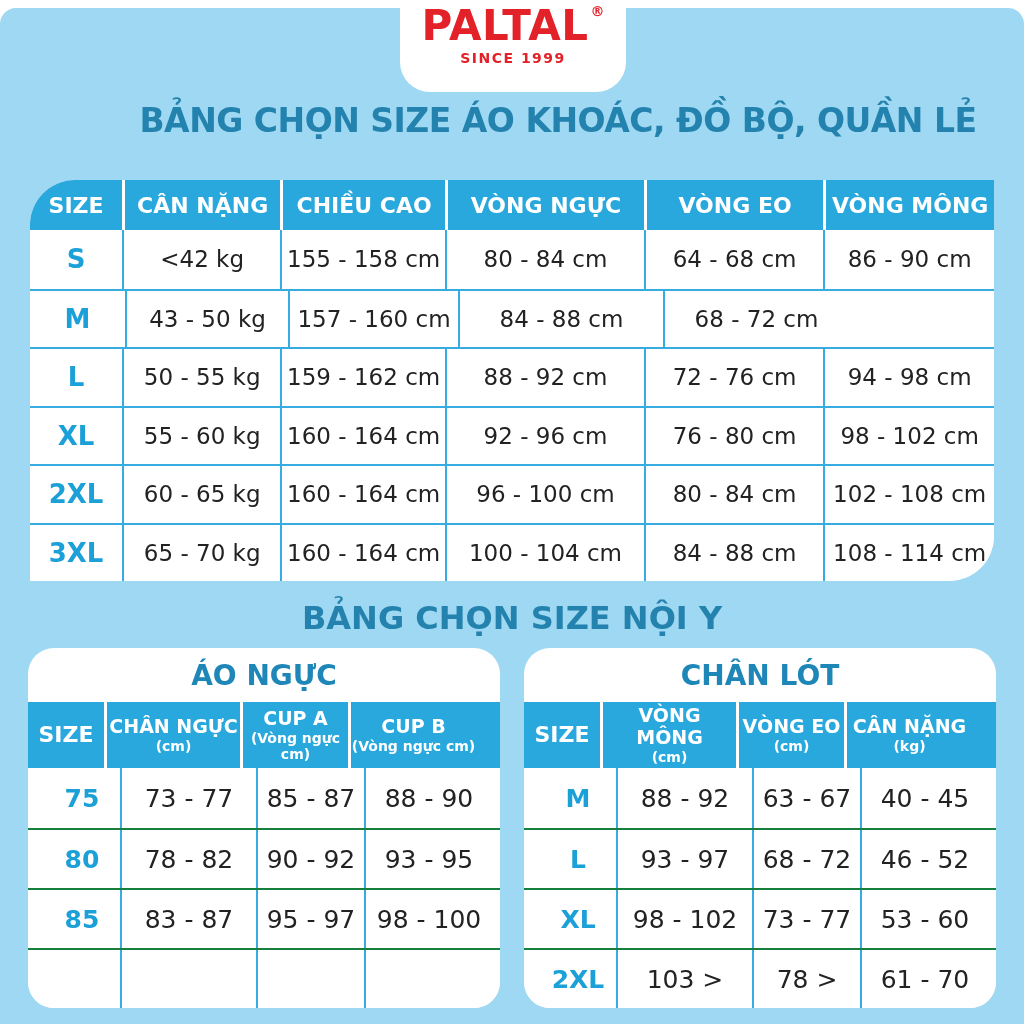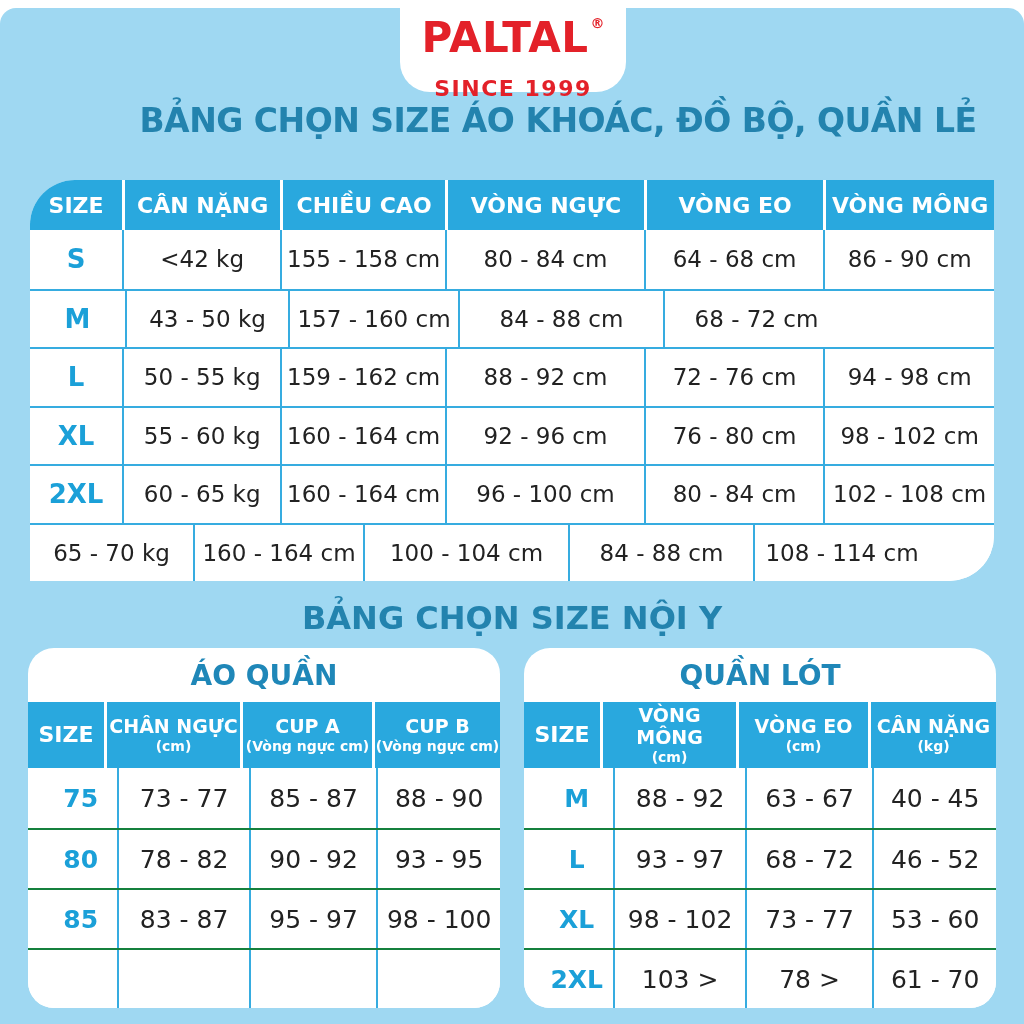--- a/index.html
+++ b/index.html
@@ -11,24 +11,24 @@
   }
   .panel {
     position: absolute; top: 8px; left: 0; width: 1024px; height: 1016px;
     background: #9fd8f2; border-radius: 16px 16px 0 0;
   }
   
   .logo-badge {
     position: absolute; top: 0; left: 400px; width: 226px; height: 92px;
     background: #ffffff; border-radius: 0 0 30px 30px; text-align: center; z-index: 3;
   }
-  .brand-row { margin-top: 16px; line-height: 1; }
+  .brand-row { margin-top: 4px; line-height: 1; }
   .brand { color:#e32129; font-weight: bold; font-size: 42px; letter-spacing: 0.5px; }
   .reg   { color:#e32129; font-weight: bold; font-size: 14px; vertical-align: 24px; margin-left: 2px; }
-  .tagline { color:#e32129; font-weight: bold; font-size: 22px; margin-top: 17px; letter-spacing: 1.5px; }
+  .tagline { color:#e32129; font-weight: bold; font-size: 14px; margin-top: 3px; letter-spacing: 1.5px; }
   
   .section-title {
     position: absolute; left: 0; width: 100%; text-align: center;
     color: #2383ae; font-weight: bold; z-index: 2;
   }
   .title1 { top: 101px; font-size: 33px; letter-spacing: -0.5px; margin-left: 46px; }
   .title2 { top: 599px; font-size: 32px; }
   
   .main-table {
     position: absolute; left: 30px; top: 180px; width: 964px;
@@ -70,21 +70,21 @@
   .c-header .h-main.solo { font-size: 22px; }
   .c-header .h-sub  { font-size: 14px; }
   .c-row { display: flex; height: 60px; background: #fff; }
   .c-body .c-row + .c-row { border-top: 2px solid #15803d; }
   .c-row .cell {
     display: flex; align-items: center; justify-content: center;
     font-size: 25px; color: #222; border-left: 2px solid #36ace0;
   }
   .c-row .cell:first-child { border-left: none; margin-left: 16px; }
   .c-row .size { color: #1ba0d8; font-weight: bold; font-size: 25px; }
-  .cw0{width:76px} .cw1{width:136px} .cw2{width:132px} .cw3{width:128px}
+  .cw0{width:76px} .cw1{width:136px} .cw2{width:108px} .cw3{width:128px}
 </style>
 </head>
 <body>
 
 <div class="page">
   <div class="panel"></div>
 
   <div class="logo-badge">
     <div class="brand-row">
       <span class="brand">PALTAL</span><span class="reg">®</span>
@@ -137,33 +137,34 @@
         </div>
         <div class="m-row">
           <div class="cell w0 size">2XL</div>
           <div class="cell w1">60 - 65 kg</div>
           <div class="cell w2">160 - 164 cm</div>
           <div class="cell w3">96 - 100 cm</div>
           <div class="cell w4">80 - 84 cm</div>
           <div class="cell w5">102 - 108 cm</div>
         </div>
         <div class="m-row">
+          <div class="cell w0 size">3XL</div>
           <div class="cell w1">65 - 70 kg</div>
           <div class="cell w2">160 - 164 cm</div>
           <div class="cell w3">100 - 104 cm</div>
           <div class="cell w4">84 - 88 cm</div>
           <div class="cell w5">108 - 114 cm</div>
         </div>
       </div>
   </div>
 
   <div class="section-title title2">BẢNG CHỌN SIZE NỘI Y</div>
 
   <div class="card card-left">
-    <div class="card-title">ÁO QUẦN</div>
+    <div class="card-title">ÁO NGỰC</div>
     <div class="c-header" id="bra-header">
         <div class="cell cw0">
           <div class="h-main solo">SIZE</div>
         </div>
         <div class="cell cw1">
           <div class="h-main">CHÂN NGỰC</div>
           <div class="h-sub">(cm)</div>
         </div>
         <div class="cell cw2">
           <div class="h-main">CUP A</div>
@@ -196,21 +197,21 @@
         <div class="c-row">
           <div class="cell cw0 size"></div>
           <div class="cell cw1"></div>
           <div class="cell cw2"></div>
           <div class="cell cw3"></div>
         </div>
       </div>
   </div>
 
   <div class="card card-right">
-    <div class="card-title">QUẦN LÓT</div>
+    <div class="card-title">CHÂN LÓT</div>
     <div class="c-header" id="panty-header">
         <div class="cell cw0">
           <div class="h-main solo">SIZE</div>
         </div>
         <div class="cell cw1">
           <div class="h-main">VÒNG MÔNG</div>
           <div class="h-sub">(cm)</div>
         </div>
         <div class="cell cw2">
           <div class="h-main">VÒNG EO</div>

